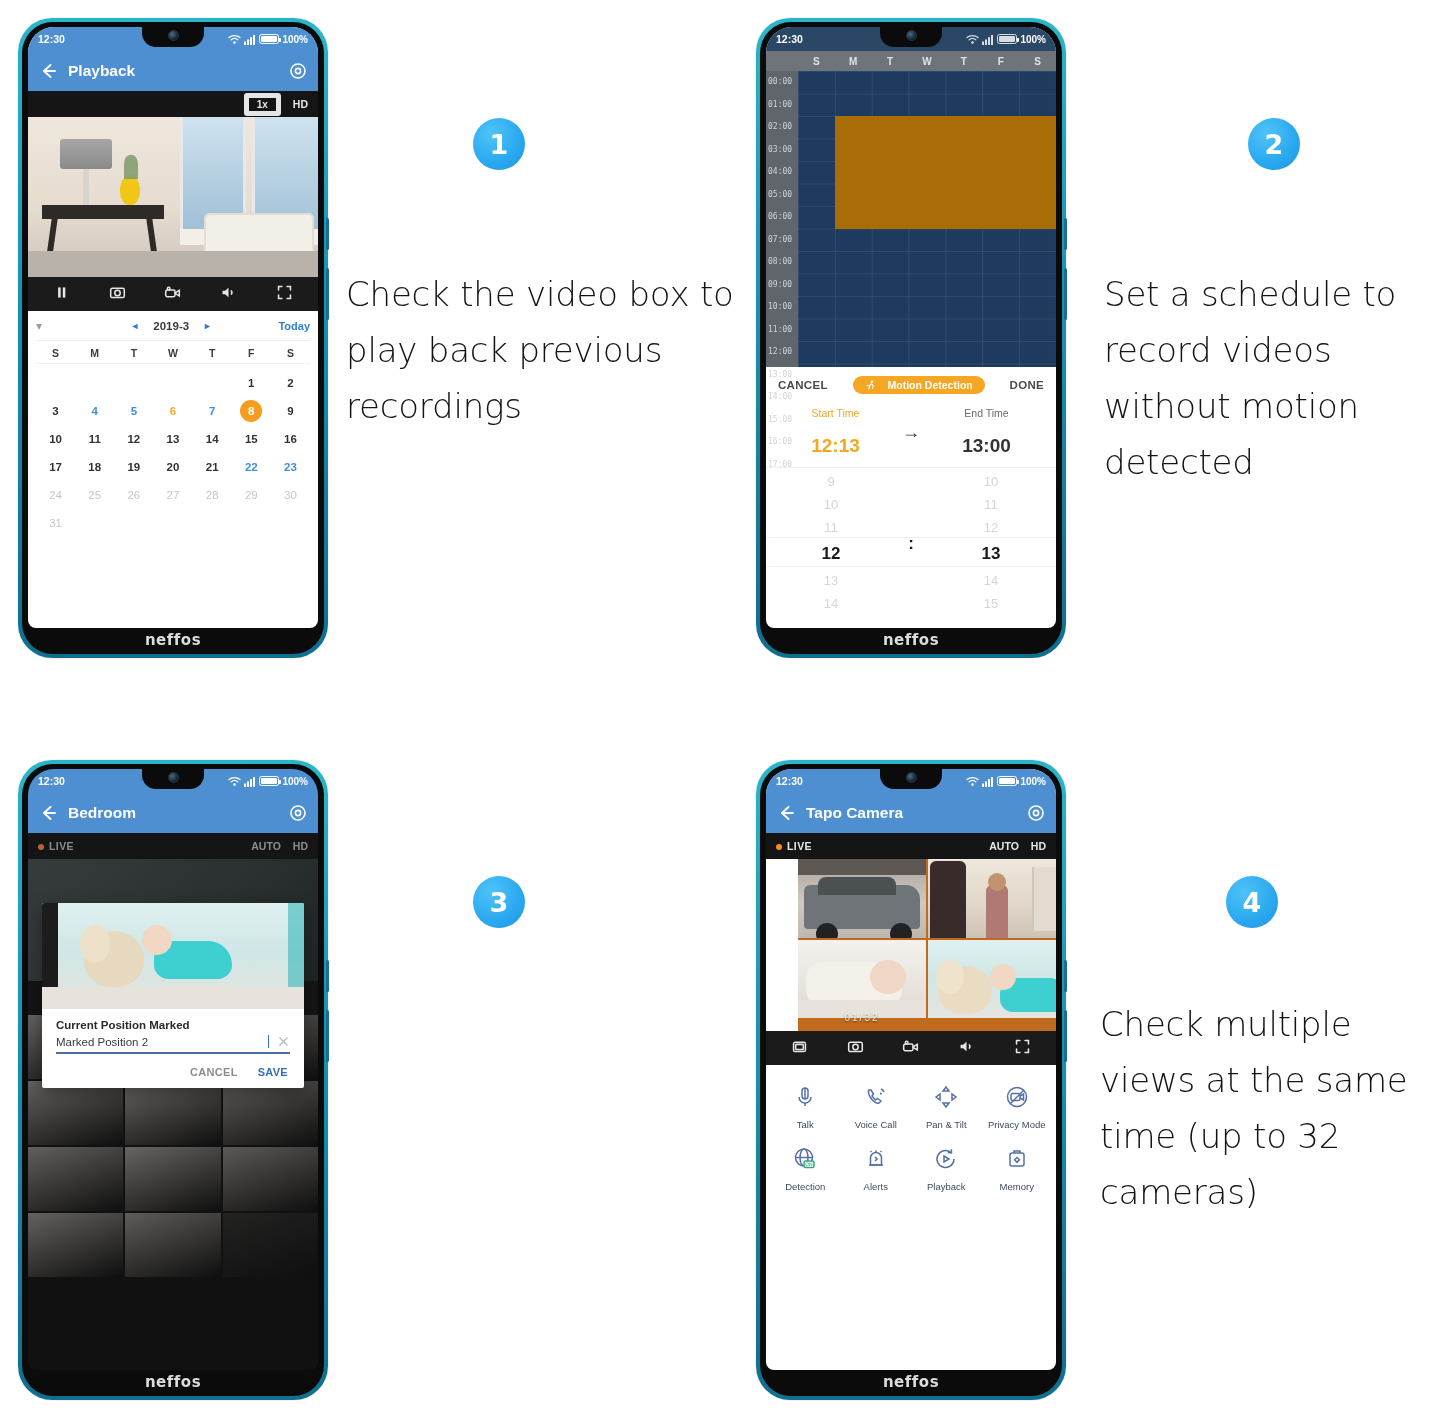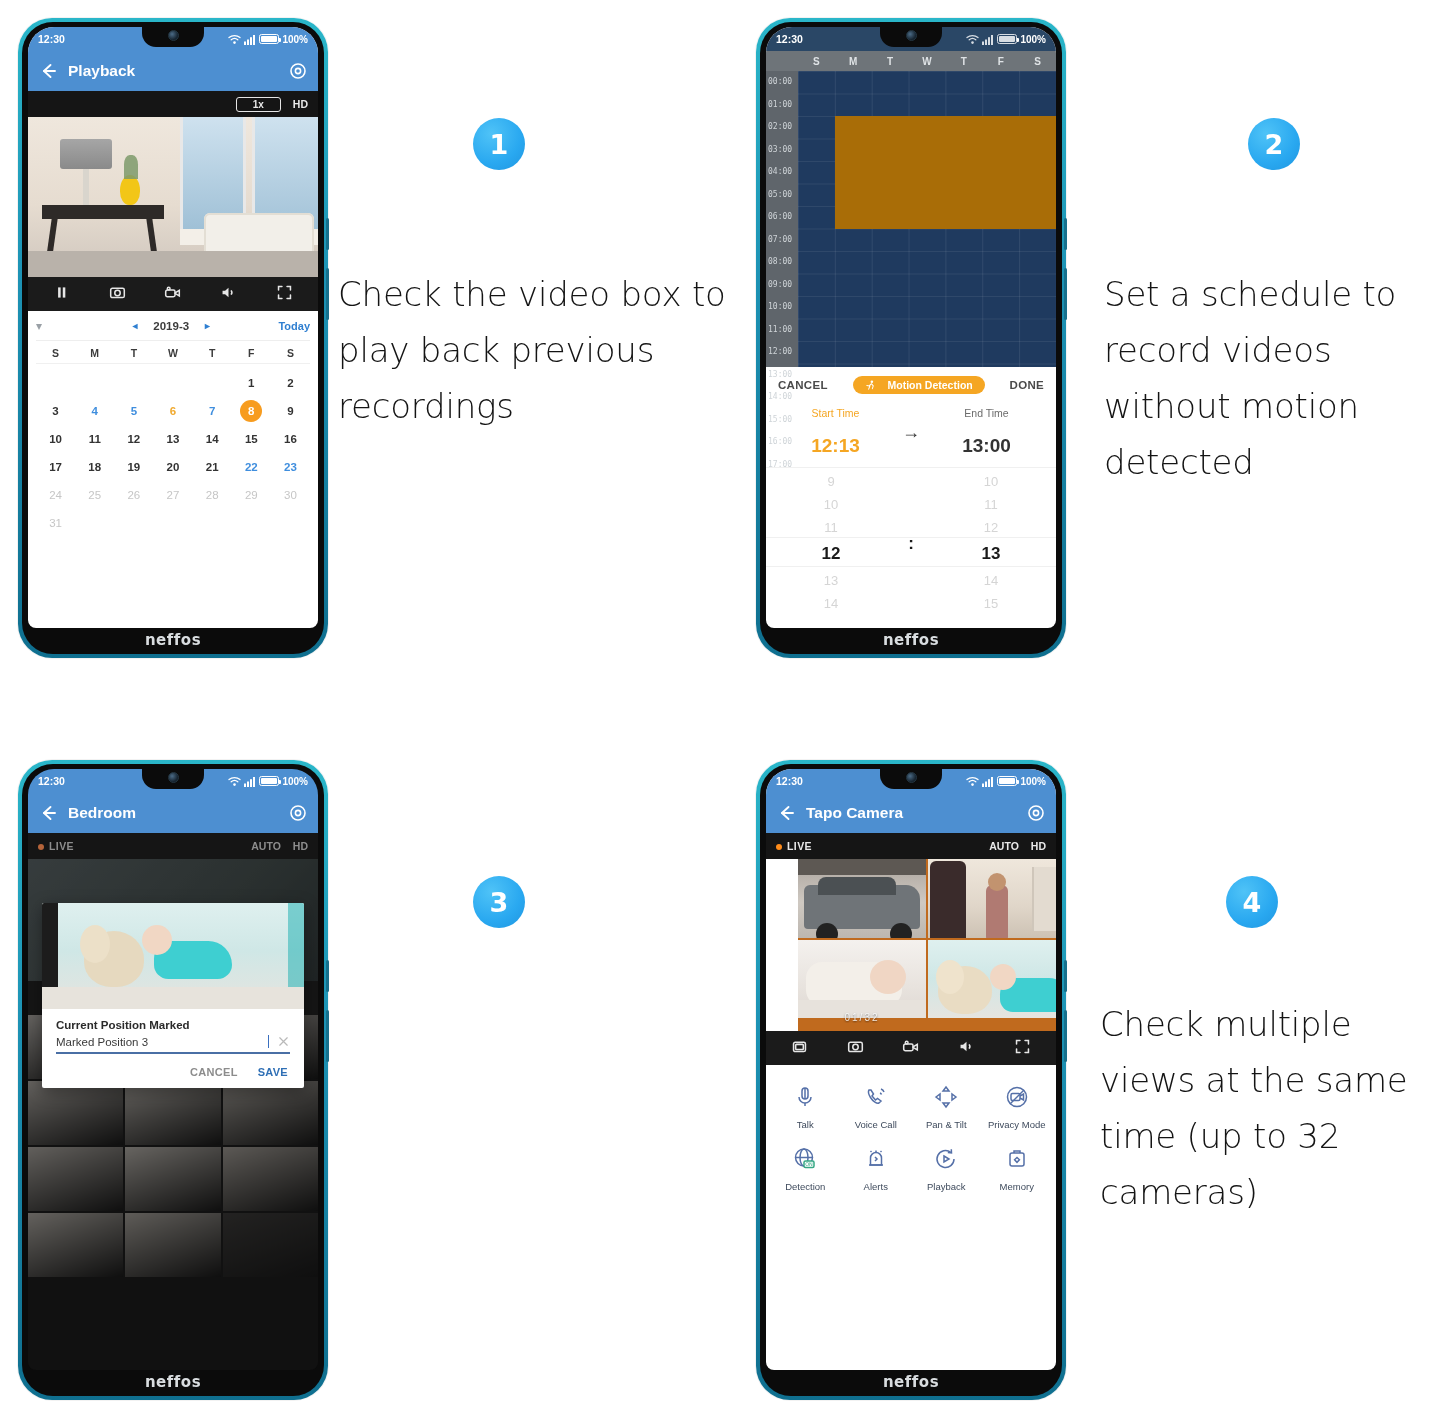--- a/index.html
+++ b/index.html
@@ -100,21 +100,21 @@
   .blue-bar { background: #4d8fd1; }
   .dark-bar { background: #2a4766; }
 
   
   .vidbar {
     background: #151515; height: 26px; display: flex; align-items: center;
     padding: 0 10px; color: #e8e8e8; font-size: 10.5px; font-weight: 700;
     gap: 12px;
   }
   .vidbar .spacer { flex:1; }
-  .chip-1x { border:1px solid #e5e5e5; border-radius:3px; padding:1px 16px; font-size:10px; }
+  .chip-1x { border:5px solid #e5e5e5; border-radius:3px; padding:1px 8px; font-size:10px; }
   .live-dot { width:6px; height:6px; border-radius:50%; background:#ff8c1a; display:inline-block; margin-right:5px; }
   .live-txt { letter-spacing:.4px; }
 
   
   .video { position: relative; background:#888; overflow:hidden; }
   .ctrlbar {
     background:#1b1b1b; height:34px; display:flex; align-items:center;
     justify-content: space-around; padding: 0 6px;
   }
   .ctrlbar svg { width:17px; height:17px; fill:none; stroke:#e6e6e6; stroke-width:1.8; }
@@ -391,21 +391,21 @@
                 <div class="day"></div>
               </div>
           </div>
 
         </div>
         <div class="brand">neffos</div>
       </div>
     </div>
 
     <div class="badge" style="left:473px; top:118px;">1</div>
-    <div class="caption" style="left:338px; top:266px; width:390px;">Check the video box to play back previous recordings</div>
+    <div class="caption" style="left:346px; top:266px; width:390px;">Check the video box to play back previous recordings</div>
   </div>
 
   <div class="cell cell-2">
 
     <div class="phone" style="left:30px; top:18px;">
       <div class="sidebtn" style="top:200px;height:32px;"></div>
       <div class="sidebtn" style="top:250px;height:52px;"></div>
       <div class="phone-inner">
         <div class="screen">
           <div class="notch">
@@ -627,21 +627,21 @@
               <div style="position:absolute;left:0;top:0;width:16px;height:100%;background:#1c1c1c;"></div>
               <div style="position:absolute;right:0;top:0;width:16px;height:100%;background:#26b2b5;opacity:.55"></div>
               <div style="position:absolute;left:42px;top:28px;width:60px;height:56px;background:#e6d9bf;border-radius:50% 50% 45% 45%;"></div>
               <div style="position:absolute;left:38px;top:22px;width:30px;height:38px;background:#ece0c8;border-radius:50%;"></div>
               <div style="position:absolute;left:112px;top:38px;width:78px;height:38px;background:#3ecfd1;border-radius:22px 30px 18px 18px;"></div>
               <div style="position:absolute;left:100px;top:22px;width:30px;height:30px;background:#f1d7c4;border-radius:50%;"></div>
               <div style="position:absolute;left:0;bottom:0;width:100%;height:22px;background:#e7e3dc;"></div>
             </div>
             <div class="dlg-title">Current Position Marked</div>
             <div class="dlg-field">
-              <span class="txt" placeholder="Marked Position 1">Marked Position 3</span>
+              <span class="txt" placeholder="Marked Position 1">Marked Position 2</span>
                 <span class="caret"></span>
               <svg width="13" height="13" viewBox="0 0 14 14" style="margin-left:8px">
                   <path d="M3 3 L11 11 M11 3 L3 11" stroke="#b9b9b9" stroke-width="1.3" stroke-linecap="round"></path>
                 </svg>
             </div>
             <div class="dlg-actions">
               <span class="btn btn-cancel">CANCEL</span>
               <span class="btn btn-save">SAVE</span>
             </div>
           </div>

